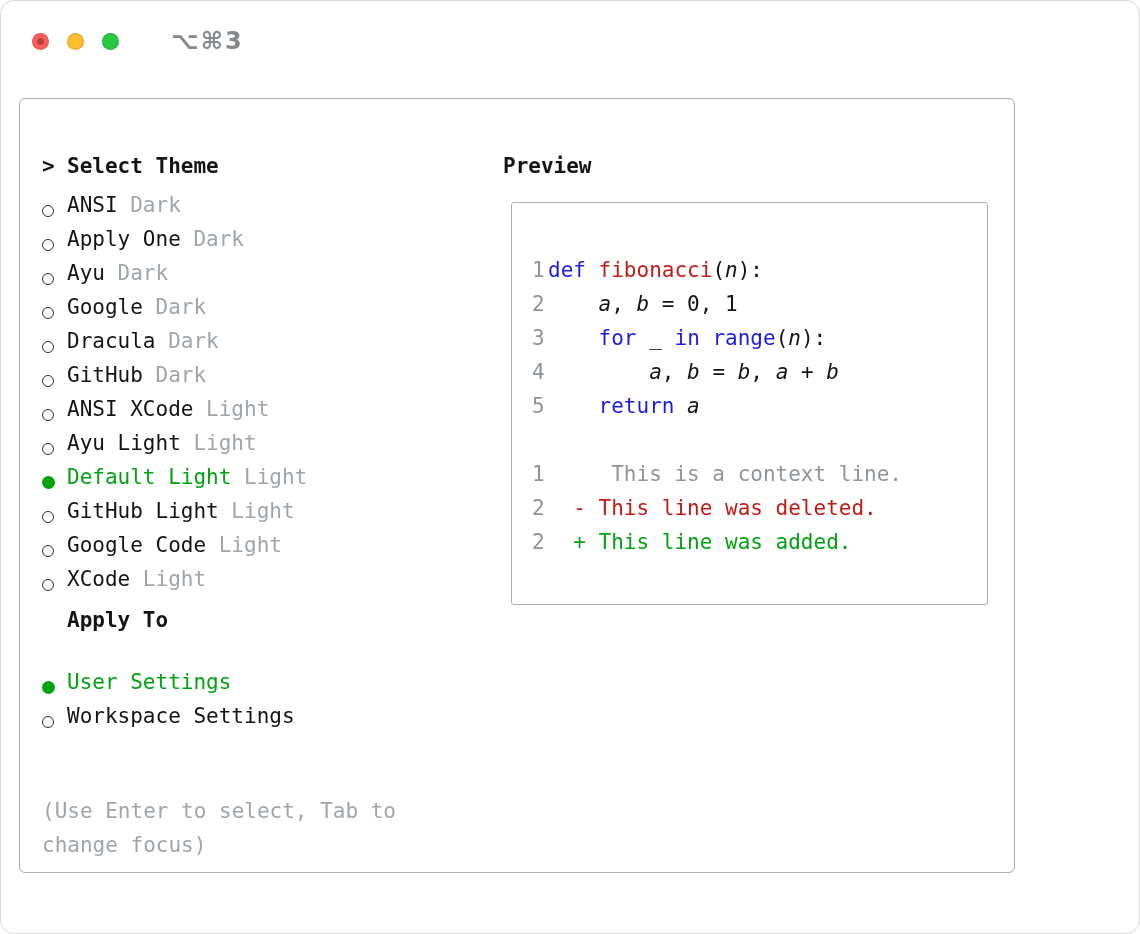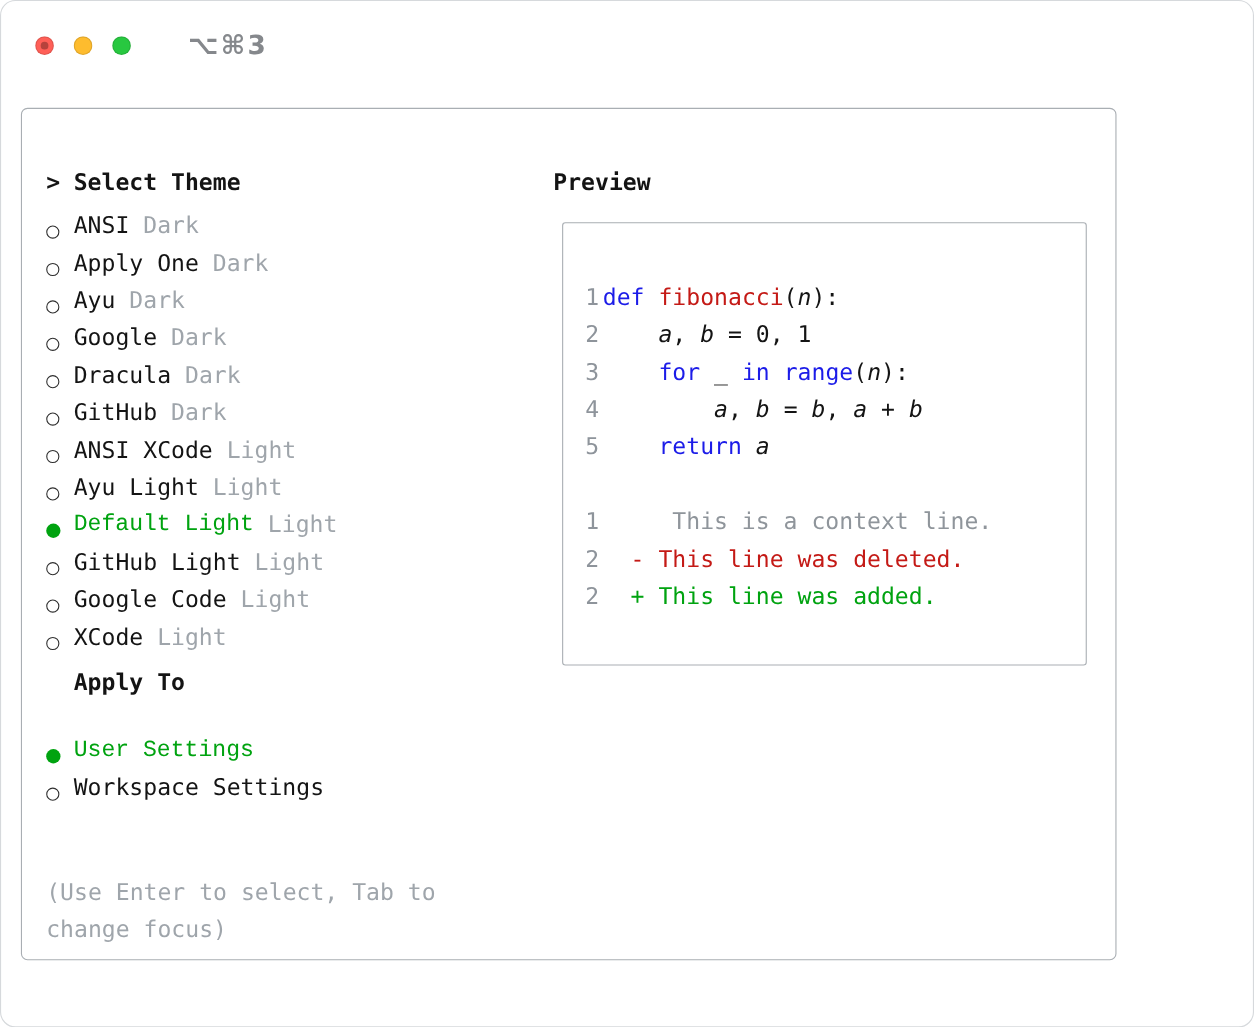--- a/index.html
+++ b/index.html
@@ -36,21 +36,21 @@
   }
   .header-row{ position:absolute; display:flex; align-items:center; height:34px;
                font-size:21px; font-weight:bold; }
   .marker-col{ flex:0 0 25px; display:flex; align-items:center; }
   .prompt{ font-weight:bold; color:var(--text-black); }
   
   .row{ display:flex; align-items:flex-end; height:34px; font-size:21px; cursor:default; }
   .dot-ring{ width:12px; height:12px; border:1.5px solid #2F2F2F; border-radius:50%; }
   .dot-filled{ width:13px; height:13px; background:var(--accent-green); border-radius:50%; }
   .item-name{ color:var(--text-black); white-space:pre; }
-  .row.selected .item-name{ color:var(--accent-green);font-family:Liberation Mono, monospace; }
+  .row.selected .item-name{ color:var(--accent-green); }
   .item-variant{ color:var(--muted-gray); white-space:pre; }
   #theme-list{ position:absolute; left:22px; top:84px; }
   #apply-label{ position:absolute; left:22px; top:504px; }
   #apply-list{ position:absolute; left:22px; top:561px; }
   #hint{
     position:absolute; left:22px; top:663px; width:400px;
     font-size:21px; line-height:34px; color:var(--muted-gray);margin-top:32px;
   }
   
   #preview-label{ position:absolute; left:483px; top:50px; }

